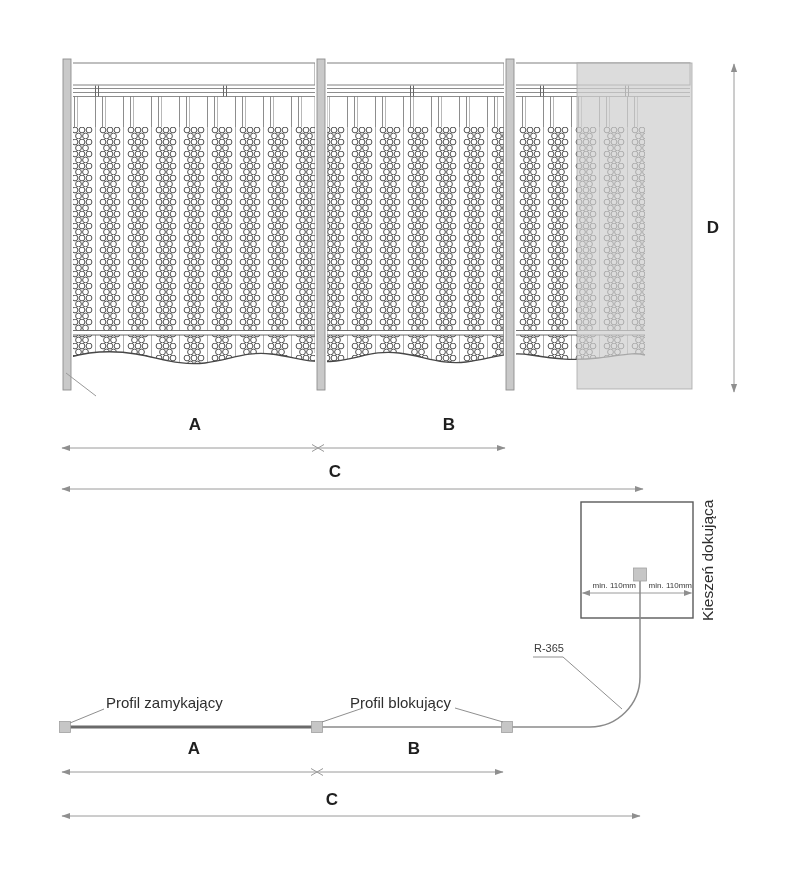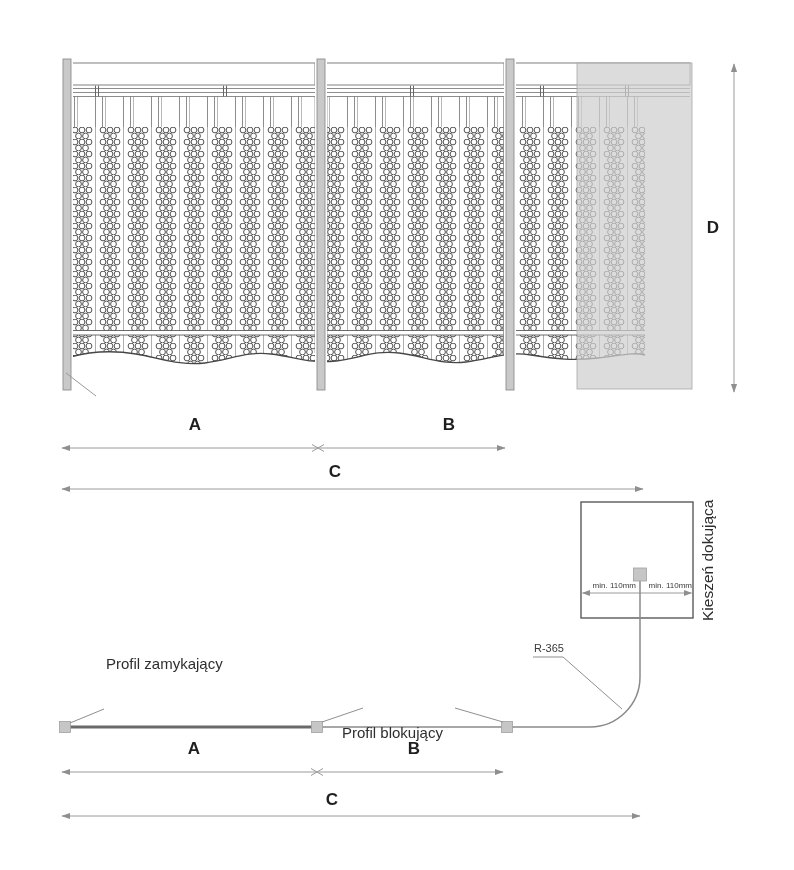--- a/index.html
+++ b/index.html
@@ -158,20 +158,20 @@
 
   <span class="lbl dim" style="left:183px;top:416px;">A</span>
   <span class="lbl dim" style="left:437px;top:416px;">B</span>
   <span class="lbl dim" style="left:323px;top:463px;">C</span>
   <span class="lbl dim" style="left:701px;top:219px;">D</span>
 
   <span class="lbl dim" style="left:182px;top:740px;">A</span>
   <span class="lbl dim" style="left:402px;top:740px;">B</span>
   <span class="lbl dim" style="left:320px;top:791px;">C</span>
 
-  <span class="lbl callout" style="left:106px;top:656px;text-align:center;">Profil zamykający</span>
-  <span class="lbl callout" style="left:342px;top:695px;margin-top:30px;">Profil blokujący</span>
+  <span class="lbl callout" style="left:106px;top:695px;text-align:center;">Profil zamykający</span>
+  <span class="lbl callout" style="left:350px;top:695px;">Profil blokujący</span>
   <span class="lbl radius" style="left:534px;top:643px;">R-365</span>
   <span class="lbl small" style="left:584px;top:582px;">min. 110mm</span>
   <span class="lbl small" style="left:640px;top:582px;">min. 110mm</span>
   <span class="lbl rotated">Kieszeń dokująca</span>
 
 </div>
 
 </body></html>

